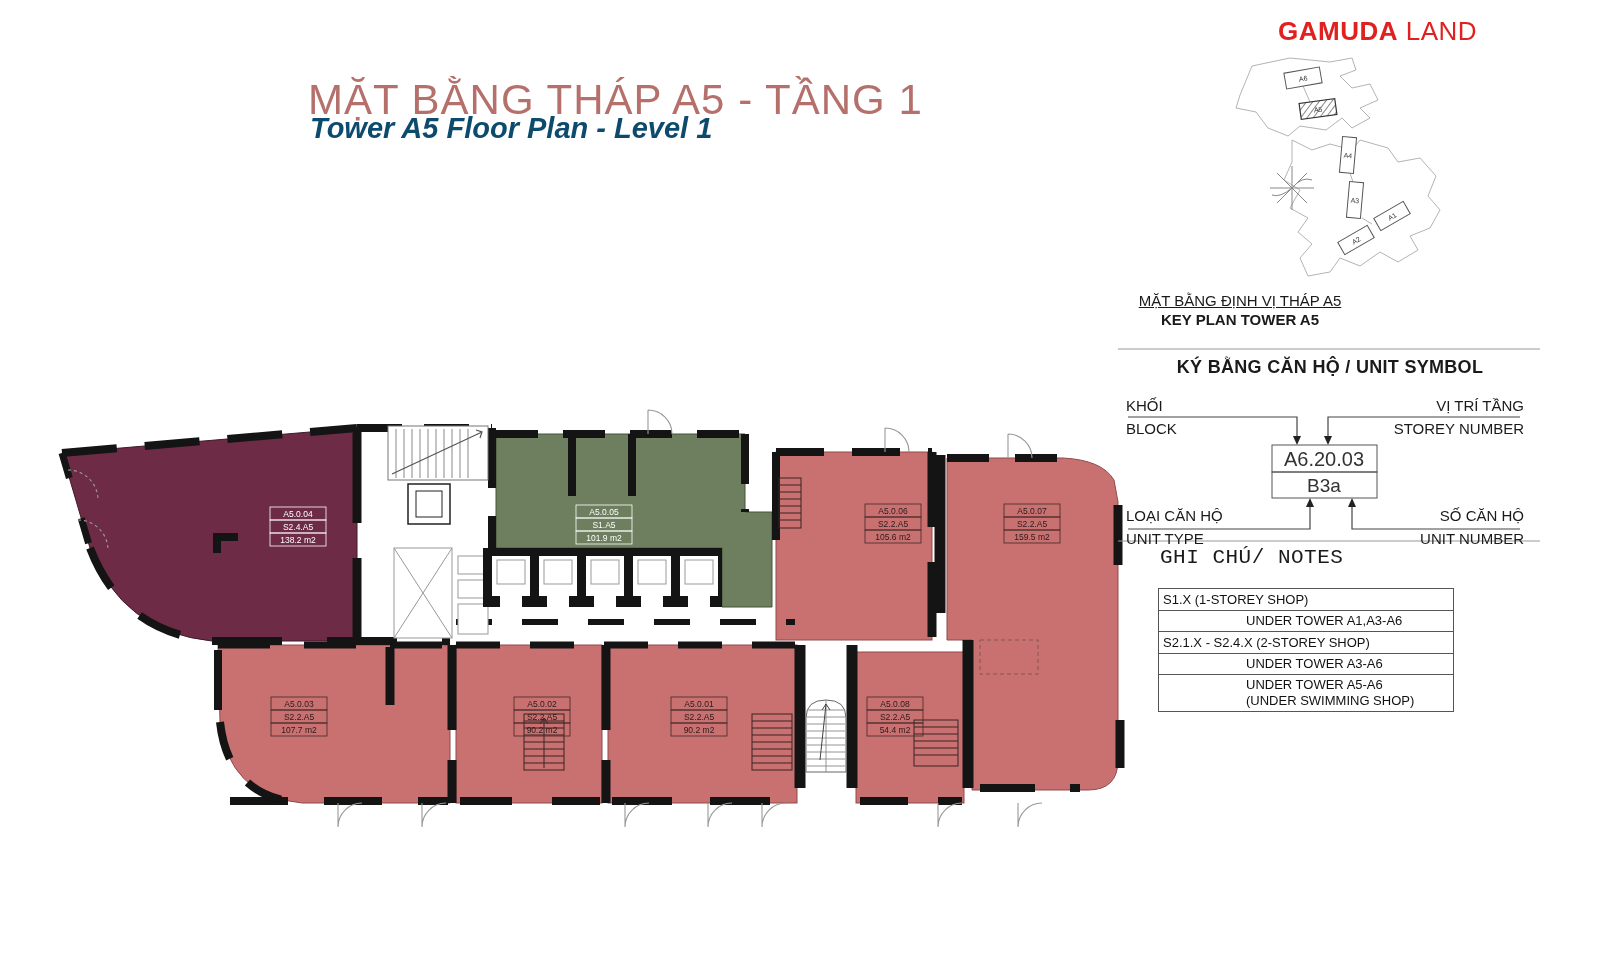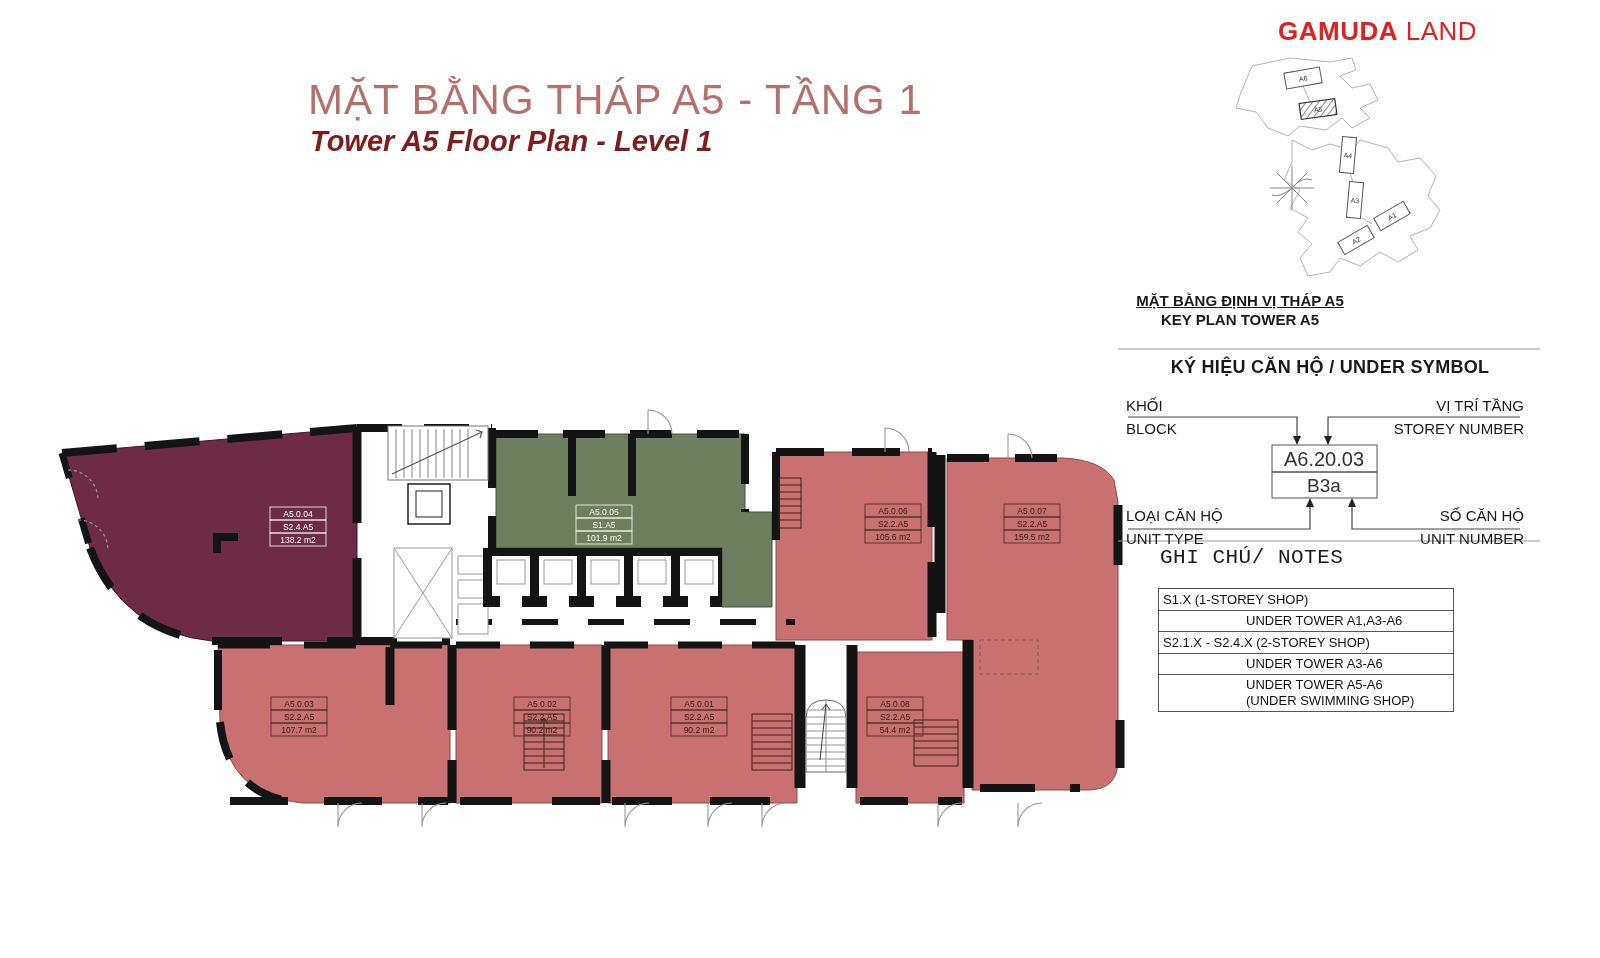--- a/index.html
+++ b/index.html
@@ -5,54 +5,54 @@
   html,body{margin:0;padding:0;background:#fff;}
   .stage{position:relative;width:1600px;height:958px;background:#fff;overflow:hidden;
          font-family:"Liberation Sans",sans-serif;}
   .abs{position:absolute;}
   .title-vi{left:308px;top:76px;font-size:42px;font-weight:400;letter-spacing:1px;}
   .title-en{left:310px;top:112px;font-size:29px;font-weight:700;font-style:italic;}
   .logo{left:1278px;top:16px;font-size:26px;letter-spacing:0.5px;white-space:nowrap;}
   .logo .w1{font-weight:800;}
   .logo .w2{font-weight:400;}
   .kp-caption{left:1120px;top:292px;width:240px;text-align:center;color:#1a1a1a;}
-  .kp-caption .vi{font-size:15px;font-weight:700;text-decoration:underline;}
+  .kp-caption .vi{font-size:15px;font-weight:400;text-decoration:underline;}
   .kp-caption .en{font-size:15px;font-weight:600;margin-top:2px;}
   .sym-heading{left:1118px;top:357px;width:424px;text-align:center;font-size:18px;
                font-weight:600;color:#1a1a1a;letter-spacing:0.3px;}
   .notes-heading{left:1160px;top:546px;font-size:21px;font-weight:500;color:#1a1a1a;letter-spacing:0.5px;font-family:Liberation Mono, monospace;}
   .notes-table{left:1158px;top:588px;width:294px;border:1px solid #555;color:#111;font-size:13px;}
   .nrow{display:flex;border-top:1px solid #555;align-items:flex-start;}
   .nrow:first-child{border-top:none;}
   .nrow .full{padding:2px 4px;line-height:17px;}
   .nrow .swatch{width:80px;border-right:1px solid #555;flex:none;}
   .nrow .txt{padding:2px 6px;line-height:16px;}
   .h21{min-height:20px;}
   .h36{min-height:34px;}
   svg text{font-family:"Liberation Sans",sans-serif;}
 </style>
 </head>
 <body>
 
 <div class="stage">
 
   <div class="abs title-vi" style="color: rgb(181, 112, 108);">MẶT BẰNG THÁP A5 - TẦNG 1</div>
-  <div class="abs title-en" style="color: #7f1d1d; margin-top: 13px;">Tower A5 Floor Plan - Level 1</div>
+  <div class="abs title-en" style="color: #0c4a6e;">Tower A5 Floor Plan - Level 1</div>
 
   <div class="abs logo" style="color: rgb(224, 33, 31);">
     <span class="w1">GAMUDA</span>
     <span class="w2">LAND</span>
   </div>
 
   <div class="abs kp-caption">
     <div class="vi">MẶT BẰNG ĐỊNH VỊ THÁP A5</div>
     <div class="en">KEY PLAN TOWER A5</div>
   </div>
 
-  <div class="abs sym-heading">KÝ HIỆU CĂN HỘ / UNDER SYMBOL</div>
+  <div class="abs sym-heading">KÝ BẰNG CĂN HỘ / UNIT SYMBOL</div>
 
   <div class="abs notes-heading">GHI CHÚ/ NOTES</div>
 
   <div class="abs notes-table">
     <div class="nrow h21">
       <div class="full">S1.X (1-STOREY SHOP)</div>
     </div>
     <div class="nrow h21">
       <div class="swatch" style="background: rgb(109, 127, 94);"></div>
       <div class="txt">UNDER TOWER A1,A3-A6</div>

